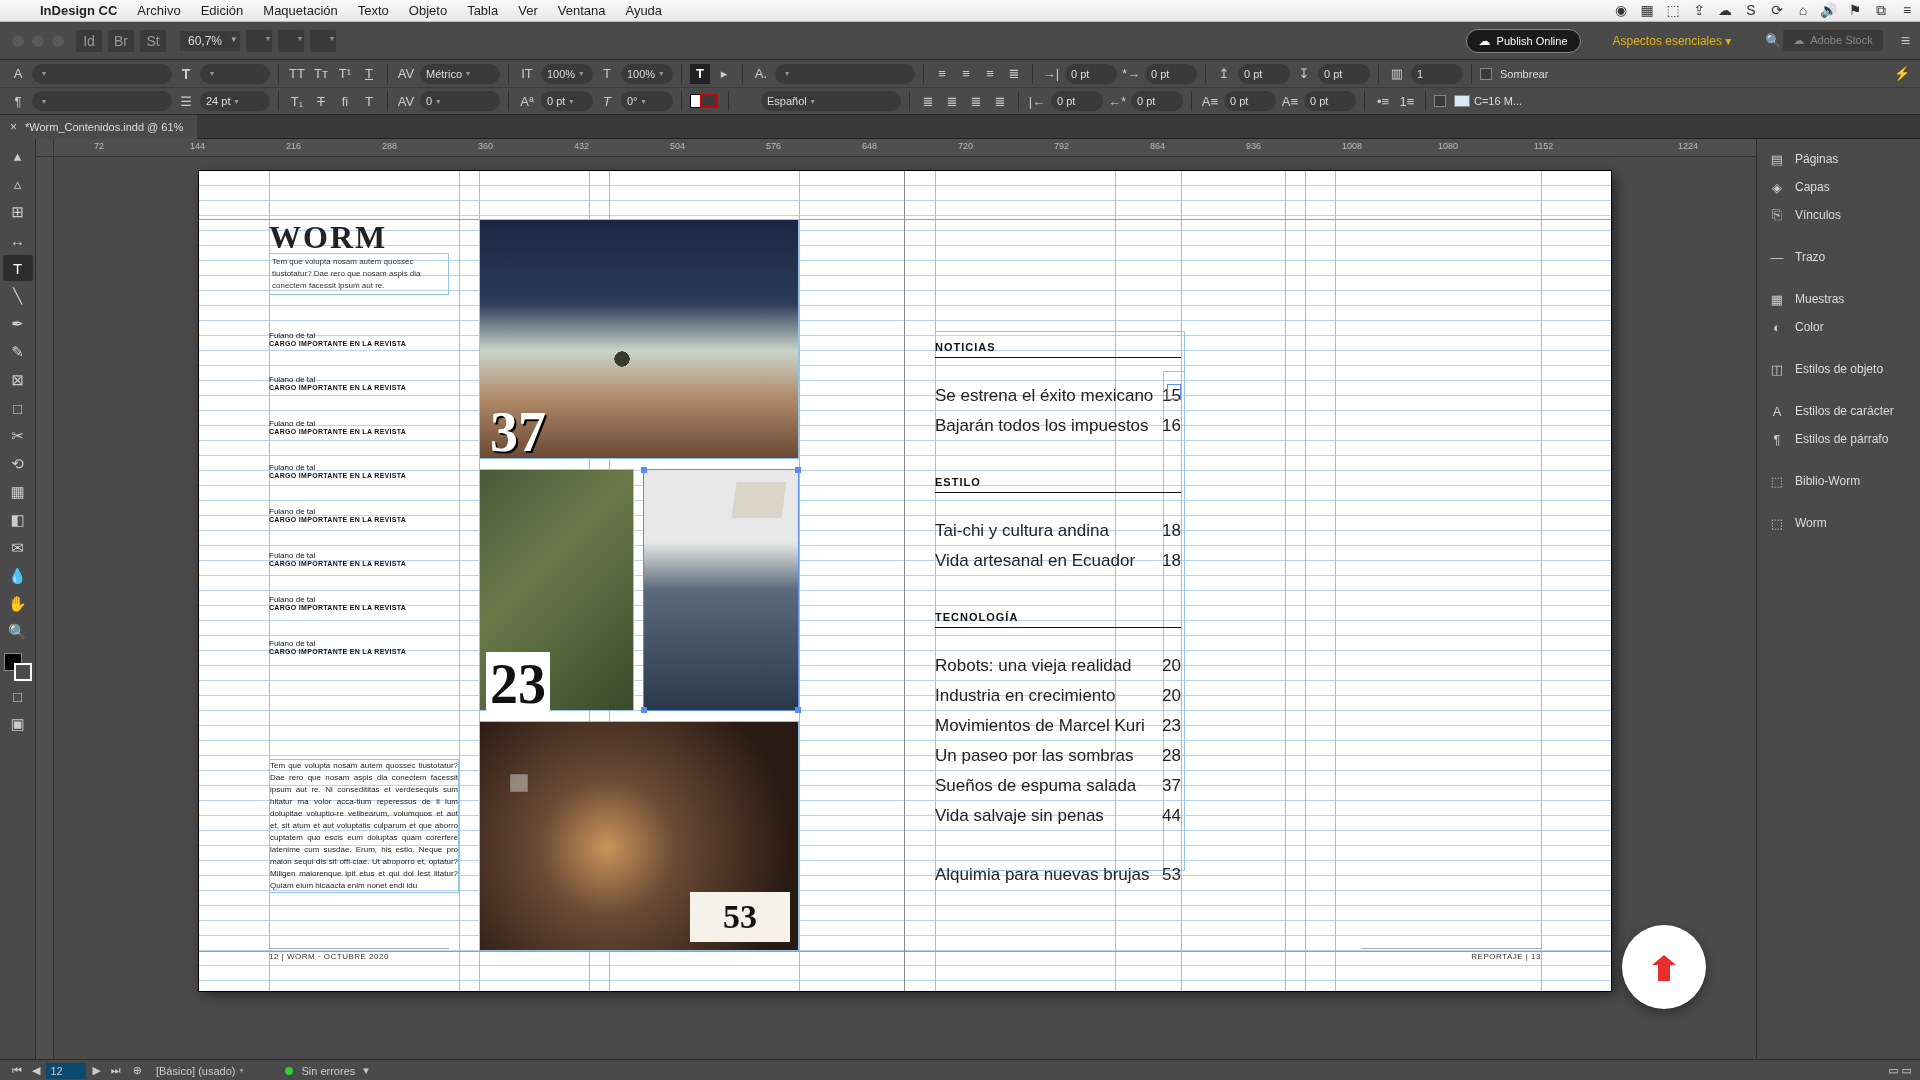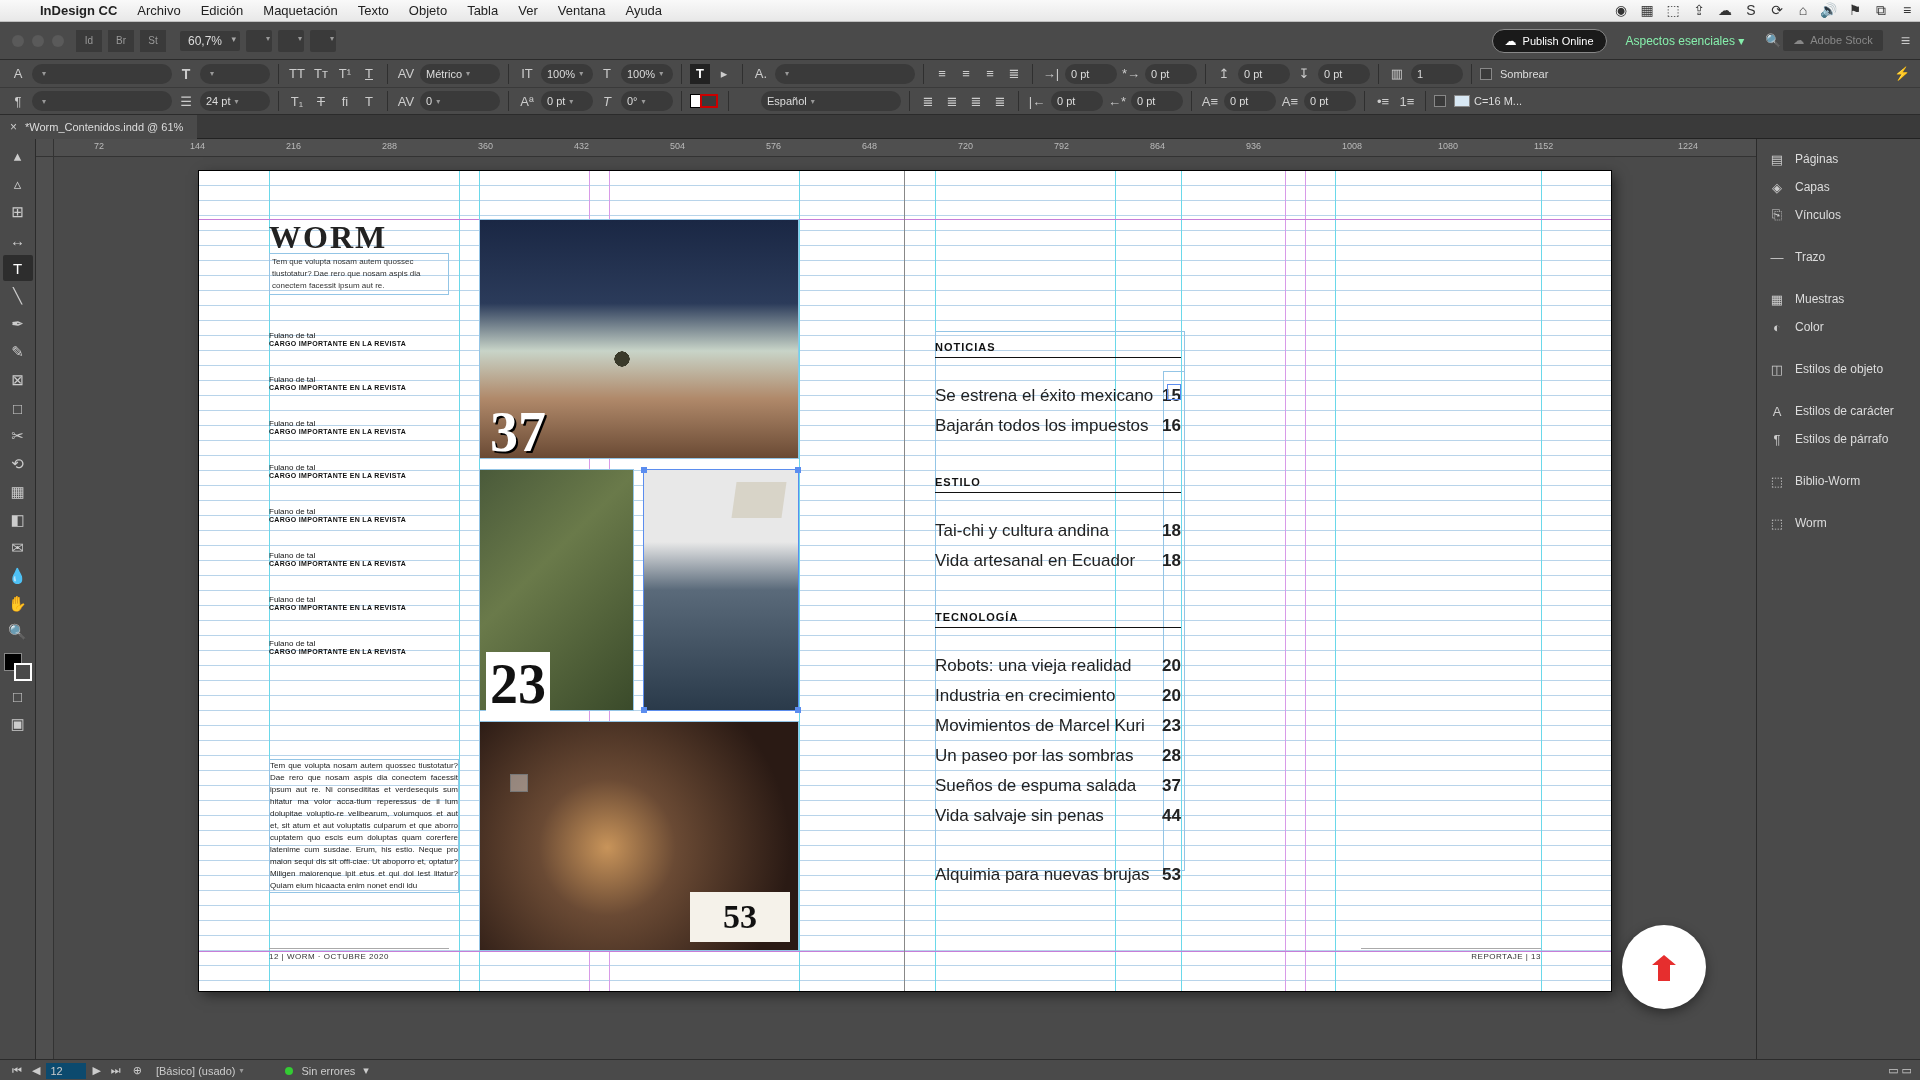--- a/index.html
+++ b/index.html
@@ -8,29 +8,29 @@
 .mac-menu{height:22px;background:linear-gradient(#f9f9f9,#e8e8e8);display:flex;align-items:center;font-size:13px;color:#222;border-bottom:1px solid #bfbfbf}
 .mac-menu .apple{width:30px;text-align:center;font-size:16px}
 .mac-menu .app{font-weight:700;padding:0 10px}
 .mac-menu .m{padding:0 10px}
 .mac-menu .spacer{flex:1}
 .mac-menu .ico{width:26px;text-align:center;font-size:14px;color:#333}
 
 .app-top{height:38px;background:#4a4a4a;display:flex;align-items:center;color:#ddd;font-size:12px;border-bottom:1px solid #2b2b2b}
 .traffic{display:flex;gap:8px;padding:0 12px}
 .traffic span{width:12px;height:12px;border-radius:50%;background:#5a5a5a}
-.id-badge{width:26px;height:22px;background:#3a3a3a;border-radius:0;margin-right:6px;display:flex;align-items:center;justify-content:center;font-size:10px;color:#999}
+.id-badge{width:26px;height:22px;background:#3a3a3a;border-radius:0;margin-right:6px;display:flex;align-items:center;justify-content:center;font-size:14px;color:#999}
 .zoom{margin-left:8px;background:#3a3a3a;padding:3px 18px 3px 8px;border-radius:2px;position:relative}
 .zoom::after{content:"▾";position:absolute;right:4px;top:3px;font-size:9px;color:#aaa}
 .tb-ico{width:26px;height:22px;background:#3a3a3a;border-radius:2px;margin-left:6px;position:relative}
 .tb-ico::after{content:"▾";position:absolute;right:2px;top:4px;font-size:8px;color:#999}
 .app-top .spacer{flex:1}
 .publish{background:#1a1a1a;border:1px solid #888;border-radius:12px;padding:4px 12px;color:#fff;font-size:11px;display:flex;align-items:center;gap:6px}
 .publish::before{content:"☁";font-size:12px}
-.workspace{margin:0 11px;color:#86efac;font-size:12px;padding:4px 8px}
+.workspace{margin:0 24px;color:#eab308;font-size:12px;padding:4px 8px}
 .workspace::after{content:" ▾"}
 .stock{background:#3a3a3a;padding:4px 10px;border-radius:2px;color:#888;font-size:11px;margin-right:8px}
 .hamb{margin:0 10px;color:#ccc;font-size:16px}
 
 .ctrl{background:#4a4a4a;border-bottom:1px solid #2b2b2b}
 .ctrl-row{height:27px;display:flex;align-items:center;padding:0 8px;gap:4px;color:#ddd;font-size:11px}
 .ctrl-row.r2{border-top:1px solid #3a3a3a}
 .cp{background:#3a3a3a;height:20px;display:flex;align-items:center;padding:0 6px;border-radius:10px}
 .cp.dd::after{content:"▾";margin-left:4px;font-size:8px;color:#999}
 .cp.num{min-width:52px}
@@ -91,21 +91,21 @@
 .bignum{position:absolute;font-family:Georgia,serif;font-size:56px;font-weight:900;color:#fff;mix-blend-mode:normal;text-shadow:2px 2px 0 #000}
 .img2{left:280px;top:298px;width:155px;height:242px;background:linear-gradient(135deg,#4a5a3a,#6a7a4a 40%,#3a4a2a)}
 .img3{left:444px;top:298px;width:156px;height:242px;background:linear-gradient(#e8e8e8 0%,#e8e8e8 30%,#5a6a7a 50%,#2a3a4a 100%)}
 .img3::before{content:"";position:absolute;top:12px;right:14px;width:50px;height:36px;background:#d8d4c8;transform:skewX(-8deg)}
 .img4{left:280px;top:550px;width:320px;height:230px;background:radial-gradient(circle at 40% 55%,#c8945a 0%,#6a4a34 30%,#2a1a14 80%)}
 .img4 .whitelabel{position:absolute;right:8px;bottom:8px;width:100px;height:50px;background:#f5f2ea;color:#111;font-family:Georgia,serif;font-size:34px;font-weight:900;display:flex;align-items:center;justify-content:center}
 
 .contenidos{position:absolute;left:30px;top:48px;font-family:'Arial Narrow','Helvetica Neue',sans-serif;font-stretch:condensed;font-size:42px;letter-spacing:4px;font-weight:300;color:#222}
 .toc-sec{position:absolute;left:30px;font-size:11px;font-weight:800;letter-spacing:1px;color:#111;font-family:'Arial Narrow',sans-serif}
 .toc-line{position:absolute;left:30px;right:430px;display:flex;justify-content:space-between;font-size:17px;color:#222;font-family:Georgia,serif}
-.toc-line .p{font-weight:700;font-family:Arial}
+.toc-line .p{font-weight:400;font-family:Arial}
 .selbox-blue{position:absolute;border:1px solid #5b8def}
 .text-frame{position:absolute;border:1px solid #93c5e6}
 
 .right-panels{width:164px;background:#4a4a4a;border-left:1px solid #2b2b2b;display:flex;flex-direction:column;padding-top:6px}
 .rp{height:28px;display:flex;align-items:center;padding:0 12px;color:#ddd;font-size:12px;gap:10px}
 .rp .ic{width:16px;text-align:center;font-size:13px;color:#ccc}
 .rp-gap{height:14px}
 
 .status{height:22px;background:#4a4a4a;border-top:1px solid #2b2b2b;display:flex;align-items:center;color:#ccc;font-size:11px;padding:0 8px;gap:8px}
 .status .nav{display:flex;align-items:center;gap:2px}

